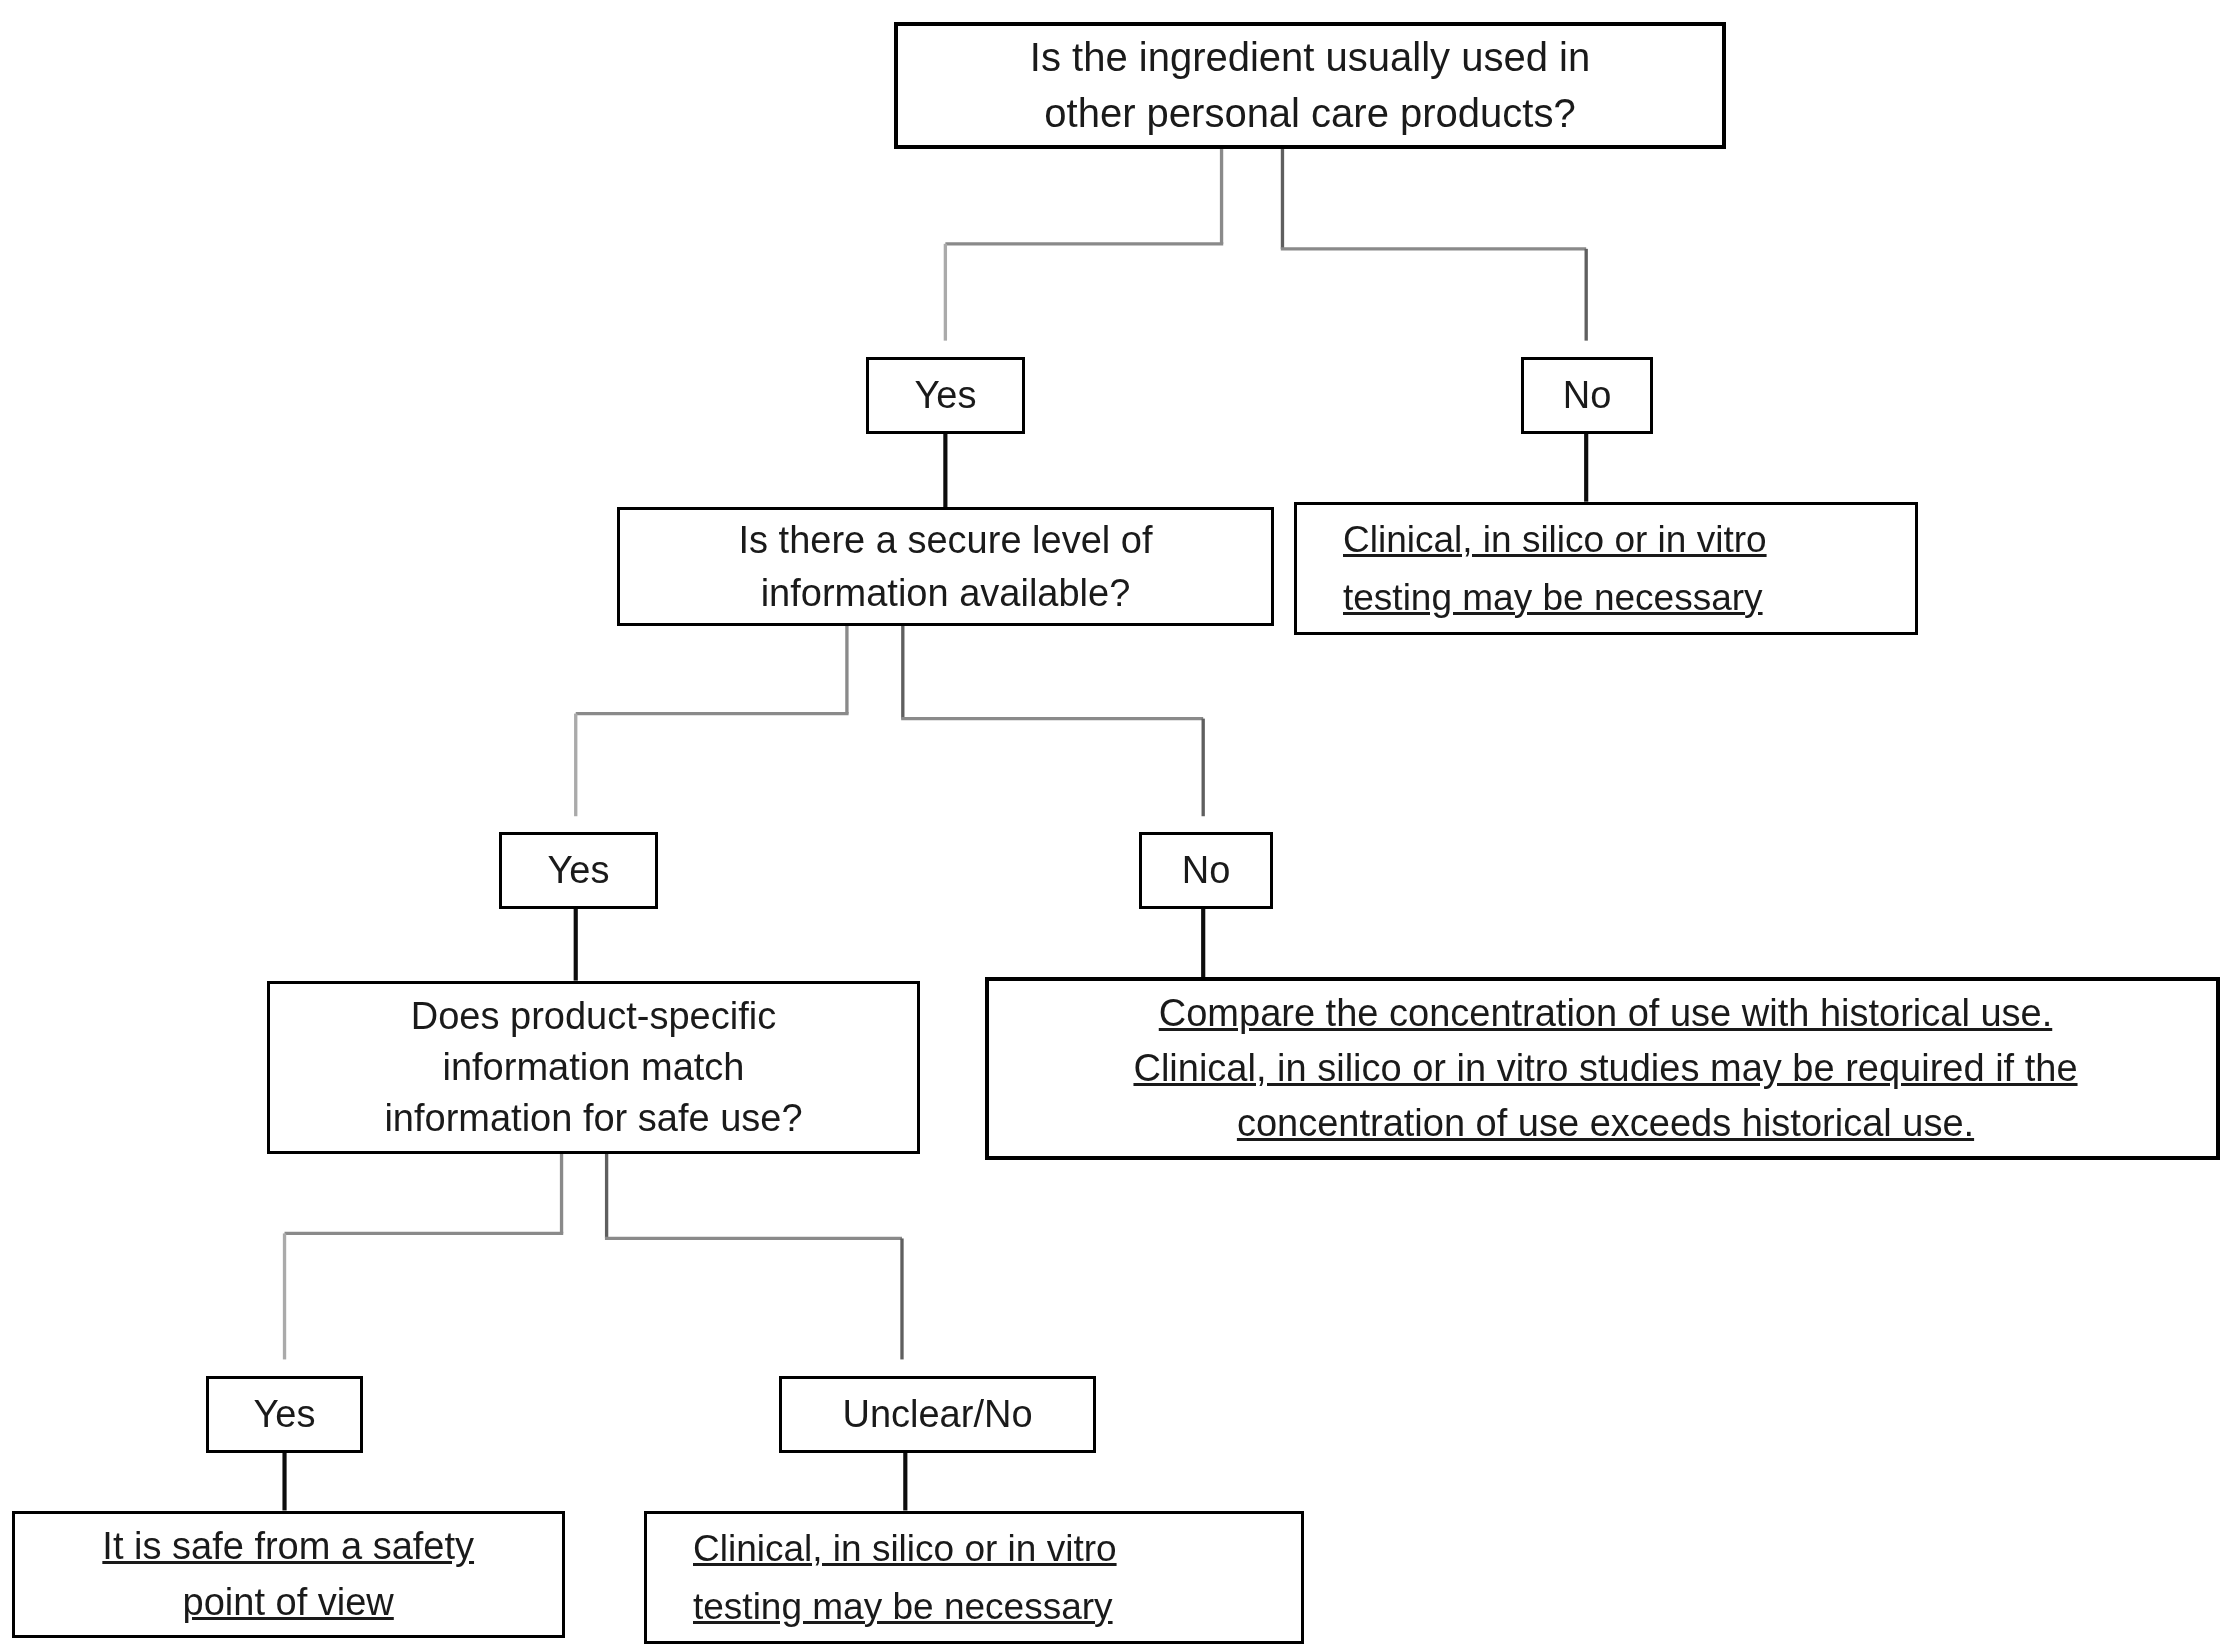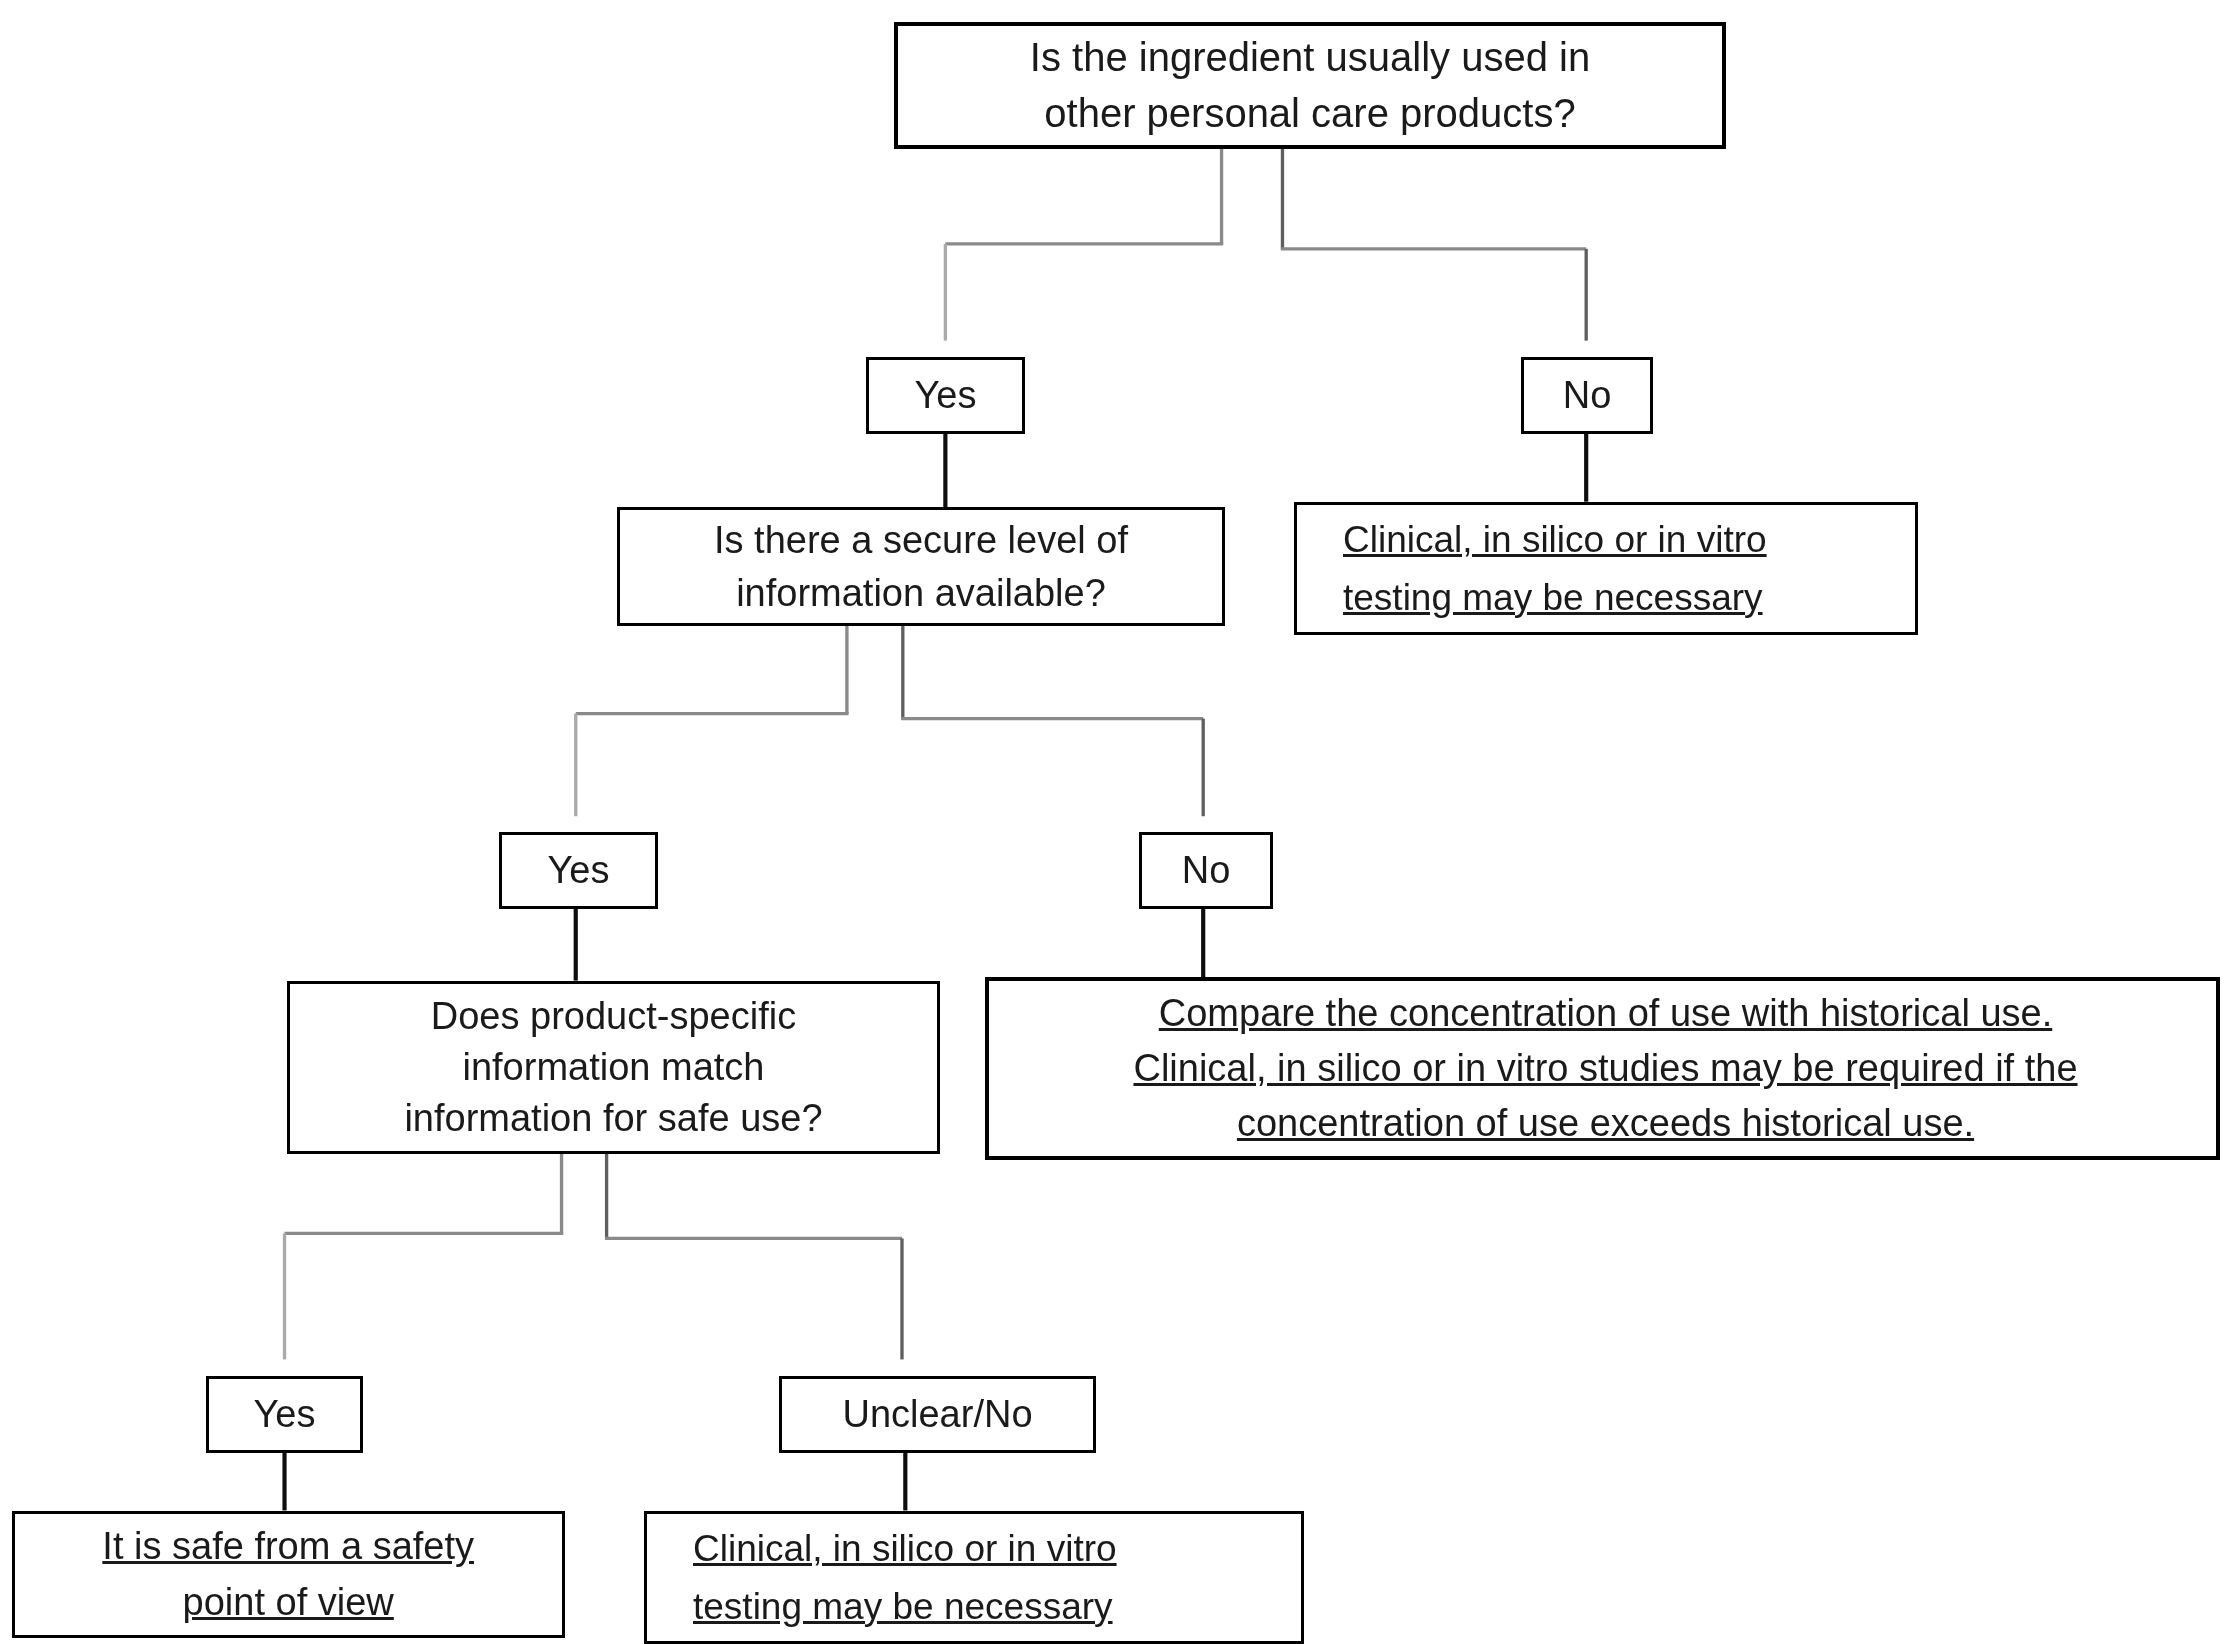--- a/index.html
+++ b/index.html
@@ -31,22 +31,22 @@
     background:#fff;
     border:3.3px solid var(--border);
     display:flex;flex-direction:column;
     justify-content:center;align-items:center;
     text-align:center;
   }
   .node .ln{display:block;white-space:nowrap;}
   
   .q{font-size:40px;line-height:1.38;}
   #q_main{left:894px;top:22px;width:832px;height:127px;border-width:4.2px;}
-  #q_secure{left:617px;top:507px;width:608px;height:119px;font-size:38px;}
-  #q_match{left:267px;top:981px;width:653px;height:173px;font-size:38px;line-height:1.35;margin-left:20px;}
+  #q_secure{left:617px;top:507px;width:657px;height:119px;font-size:38px;}
+  #q_match{left:267px;top:981px;width:653px;height:173px;font-size:38px;line-height:1.35;}
   
   .lbl{font-size:38px;margin-top:16px;}
   #a1_yes{left:866px;top:341px;width:159px;height:77px;}
   #a1_no{left:1521px;top:341px;width:132px;height:77px;}
   #a2_yes{left:499px;top:816px;width:159px;height:77px;}
   #a2_no{left:1139px;top:816px;width:134px;height:77px;}
   #a3_yes{left:206px;top:1360px;width:157px;height:77px;}
   #a3_unclear{left:779px;top:1360px;width:317px;height:77px;}
   
   .out{font-size:38px;line-height:1.45;text-decoration:underline;}

